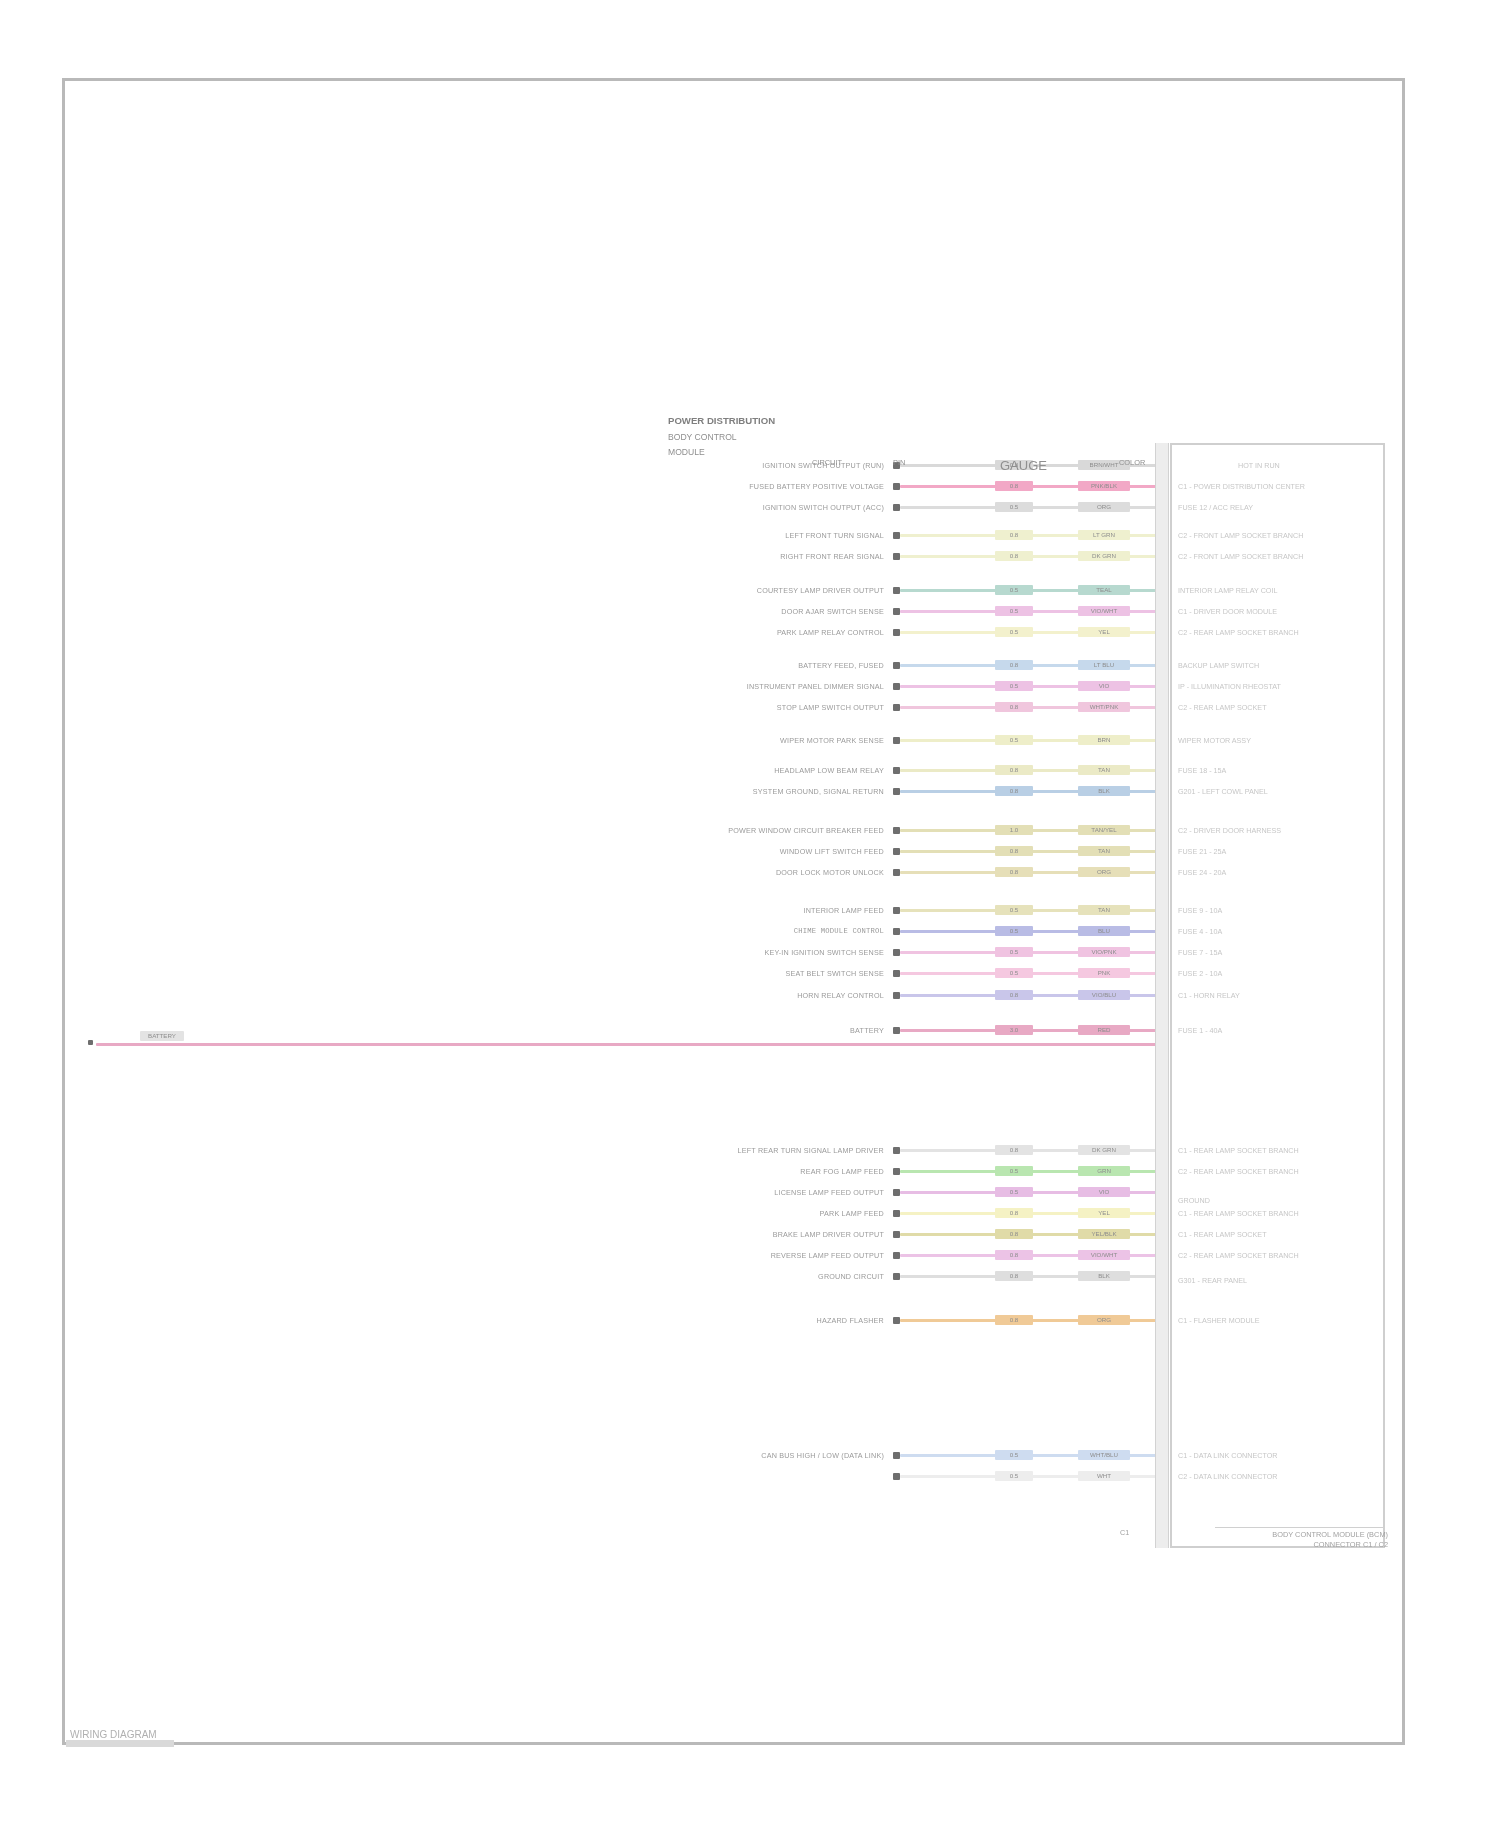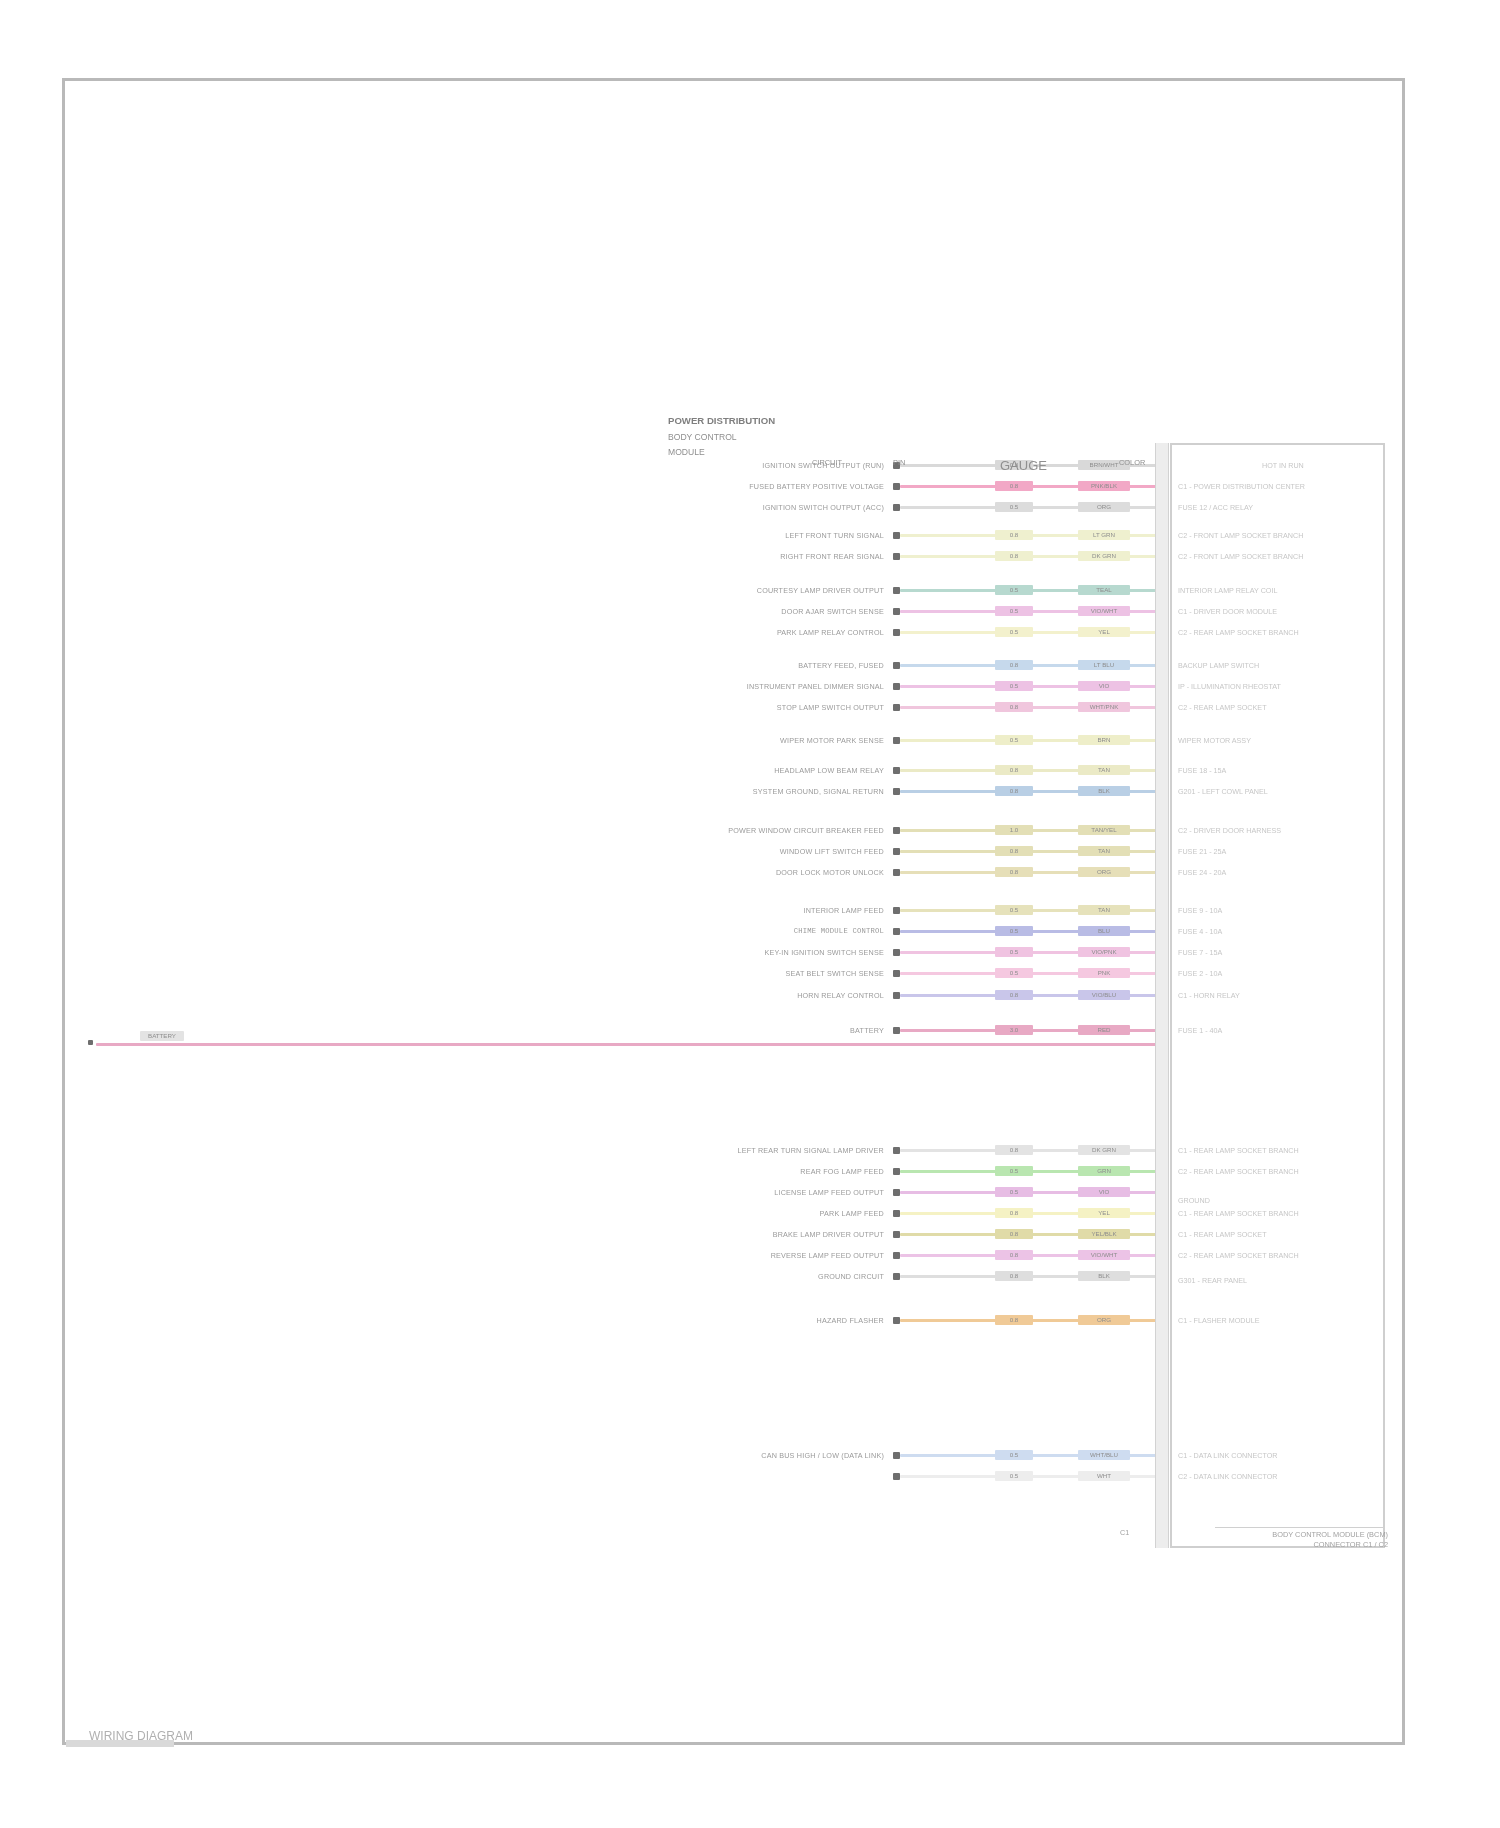--- a/index.html
+++ b/index.html
@@ -20,36 +20,36 @@
           padding:1px 2px;border-radius:1px;white-space:nowrap;}
 
   .hdr{position:absolute;font-size:8.6px;color:#8f8f8f;white-space:nowrap;}
   .hdrB{position:absolute;font-size:9.6px;color:#7f7f7f;font-weight:bold;white-space:nowrap;text-align:right;}
 
   
   #module{position:absolute;border:2px solid #cfcfcf;background:rgba(255,255,255,.4);box-sizing:border-box;}
   #pinstrip{position:absolute;width:12px;background:#ededed;border-left:1px solid #d2d2d2;border-right:1px solid #d2d2d2;}
 
   #titleblock{position:absolute;font-size:7.4px;color:#a2a2a2;line-height:10px;text-align:right;}
-  #footer{position:absolute;font-size:12px;color:#b0b0b0;margin-left:19px;}
+  #footer{position:absolute;font-size:10px;color:#b0b0b0;}
   #footerbar{position:absolute;height:7px;background:#d9d9d9;}
   #tb-line{position:absolute;background:#d0d0d0;height:1px;}
 </style>
 </head>
 <body>
 
 <div id="page"></div>
 
 <div id="diagram" style="position:absolute;left:0;top:0;width:1500px;height:1828px;">
     <div class="lbl" style="left: 584px; top: 461px; width: 300px;">IGNITION SWITCH OUTPUT (RUN)</div>
     <div class="pin" style="left: 893px; top: 462px;"></div>
     <div class="wire" style="left: 900px; top: 464px; width: 256px; background: rgb(217, 217, 217);"></div>
     <div class="swatch" style="left: 995px; top: 460px; width: 34px; background: rgb(217, 217, 217);">0.8</div>
     <div class="swatch" style="left: 1078px; top: 460px; width: 48px; background: rgb(217, 217, 217);">BRN/WHT</div>
-    <div class="rlbl" style="left: 1238px; top: 461px; margin-left: 24px;">HOT IN RUN</div>
+    <div class="rlbl" style="left: 1238px; top: 461px;">HOT IN RUN</div>
     <div class="lbl" style="left: 584px; top: 482px; width: 300px;">FUSED BATTERY POSITIVE VOLTAGE</div>
     <div class="pin" style="left: 893px; top: 483px;"></div>
     <div class="wire" style="left: 900px; top: 485px; width: 256px; background: rgb(242, 168, 198);"></div>
     <div class="swatch" style="left: 995px; top: 481px; width: 34px; background: rgb(242, 168, 198);">0.8</div>
     <div class="swatch" style="left: 1078px; top: 481px; width: 48px; background: rgb(242, 168, 198);">PNK/BLK</div>
     <div class="rlbl" style="left: 1178px; top: 482px;">C1 - POWER DISTRIBUTION CENTER</div>
     <div class="lbl" style="left: 584px; top: 503px; width: 300px;">IGNITION SWITCH OUTPUT (ACC)</div>
     <div class="pin" style="left: 893px; top: 504px;"></div>
     <div class="wire" style="left: 900px; top: 506px; width: 256px; background: rgb(220, 220, 220);"></div>
     <div class="swatch" style="left: 995px; top: 502px; width: 34px; background: rgb(220, 220, 220);">0.5</div>

